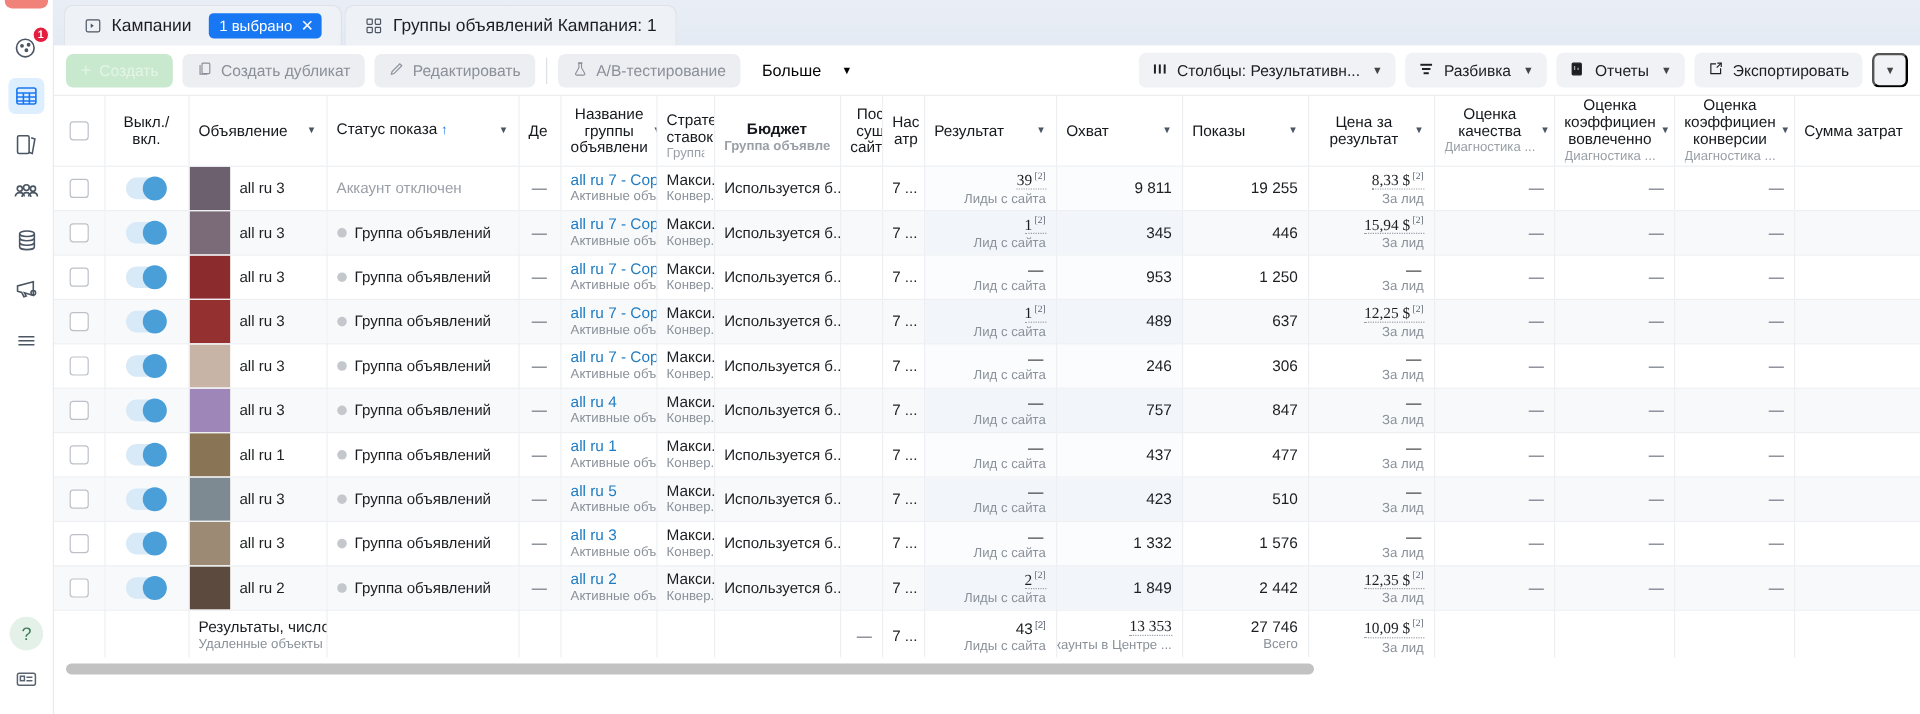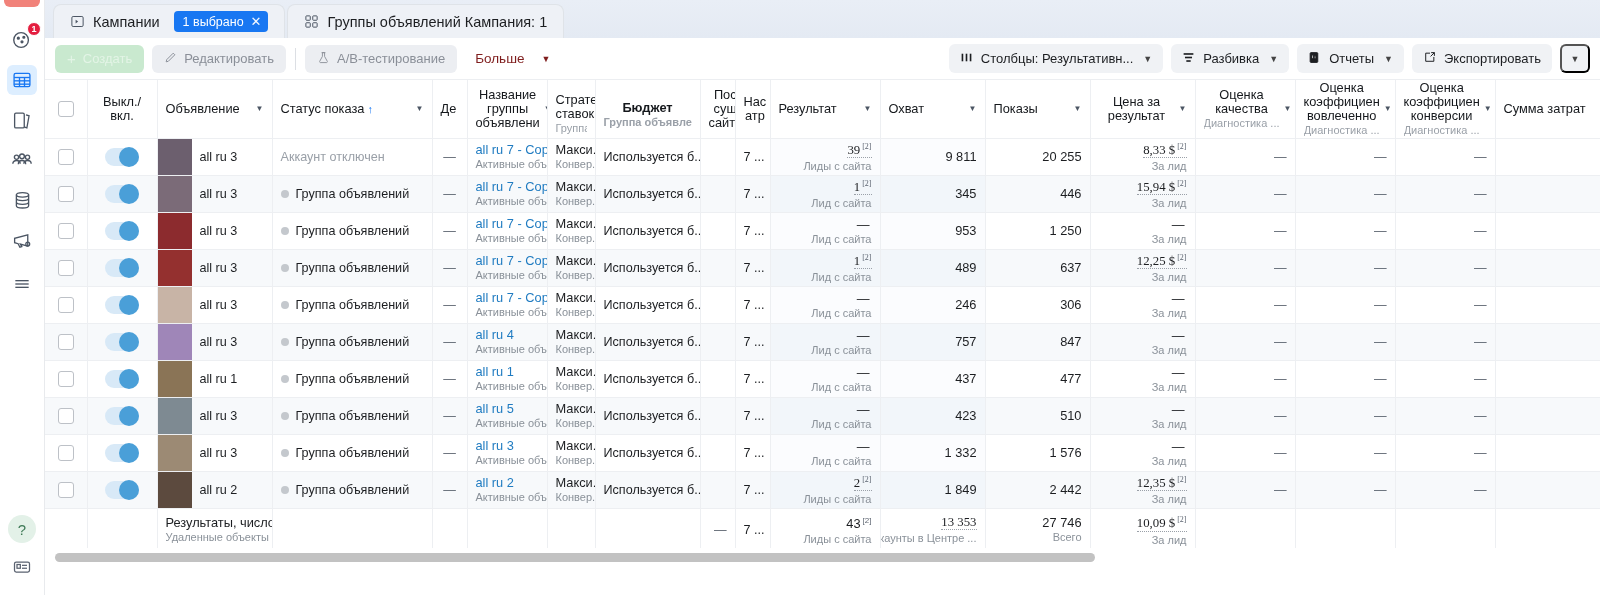--- a/index.html
+++ b/index.html
@@ -76,21 +76,21 @@
     height: 28px; display: inline-flex; align-items: center; gap: 7px;
     padding: 0 12px; border-radius: 6px; font-size: 13px;
     background: #eceef2; color: #8a8f98; border: none; white-space: nowrap;
   }
   .btn.create { background: #c9e9cf; color: #e3f4e6; }
   .btn.create .plus { color: #e3f4e6; font-size: 15px; }
   .btn + .btn { margin-left: 8px; }
   .btn-sep { width: 1px; height: 22px; background: #dcdfe4; margin: 0 9px; }
   .btn-more {
     height: 28px; display: inline-flex; align-items: center; gap: 17px;
-    padding: 0 10px; font-size: 13.5px; color: #7f1d1d; margin-left: 8px;
+    padding: 0 10px; font-size: 13.5px; color: #000000; margin-left: 8px;
   }
   .spacer { flex: 1; }
   .btn-r {
     height: 29px; display: inline-flex; align-items: center; gap: 8px;
     padding: 0 11px; border-radius: 6px; font-size: 13px;
     background: #f0f2f5; color: #1c1e21; border: none; white-space: nowrap;
     margin-left: 8px;
   }
   .btn-r .caret { font-size: 9px; color: #444; margin-left: 2px; }
   .btn-icon-only {
@@ -282,20 +282,29 @@
 
   </div>
 </div>
 
 <div class="toolbar">
   <button class="btn create">
     <span class="plus">+</span>
     <span>Создать</span>
   </button>
 
+  <button class="btn">
+    <span>
+      <svg width="13" height="13" viewBox="0 0 24 24" fill="none" stroke="#8a8f98" stroke-width="1.8">
+        <rect x="8" y="3" width="12" height="16" rx="1.5"></rect>
+          <path d="M5 6v14h11"></path>
+      </svg>
+    </span>
+    <span>Создать дубликат</span>
+  </button>
 
   <button class="btn">
     <span>
       <svg width="13" height="13" viewBox="0 0 24 24" fill="none" stroke="#8a8f98" stroke-width="1.8">
         <path d="M4 20l4-1L20 7l-3-3L5 16z"></path>
       </svg>
     </span>
     <span>Редактировать</span>
   </button>
 
@@ -572,21 +581,21 @@
               <span class="s">Лиды с сайта</span>
             </div>
           </td>
     <td class="blue-tint">
             <div class="stack">
               <span class="v">9 811</span>
             </div>
           </td>
     <td>
             <div class="stack">
-              <span class="v">20 255</span>
+              <span class="v">19 255</span>
             </div>
           </td>
     <td>
             <div class="stack">
               <span class="v dashed">8,33 $<span class="sup">[2]</span></span>
               <span class="s">За лид</span>
             </div>
           </td>
     <td>
             <div class="cell num">

